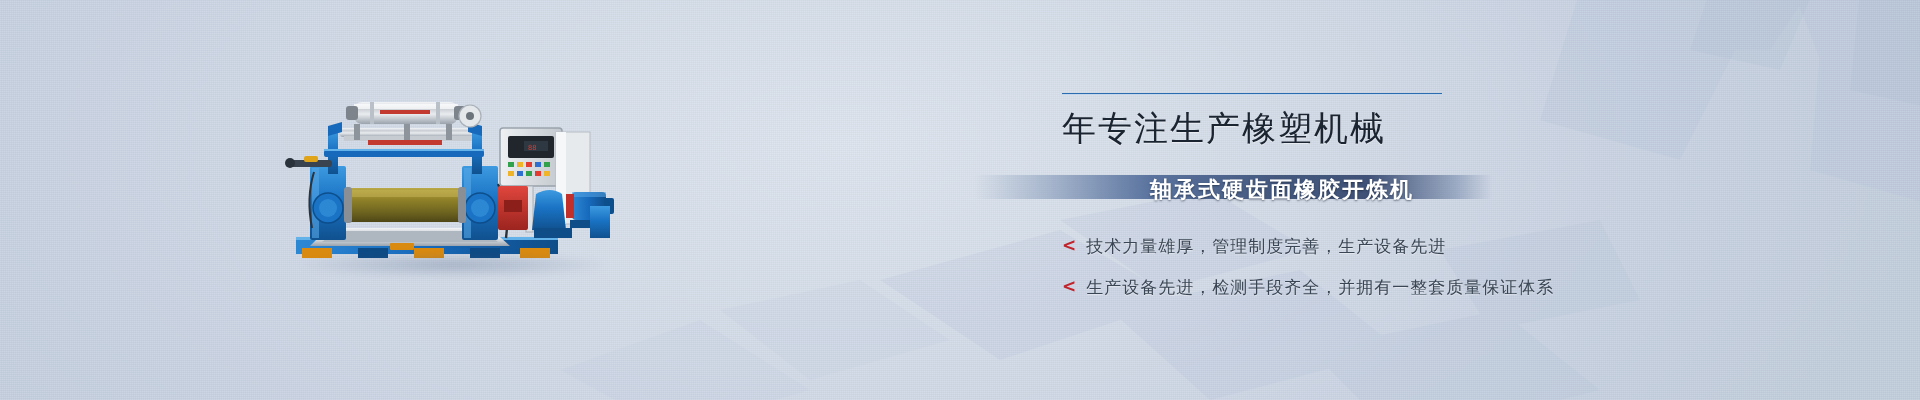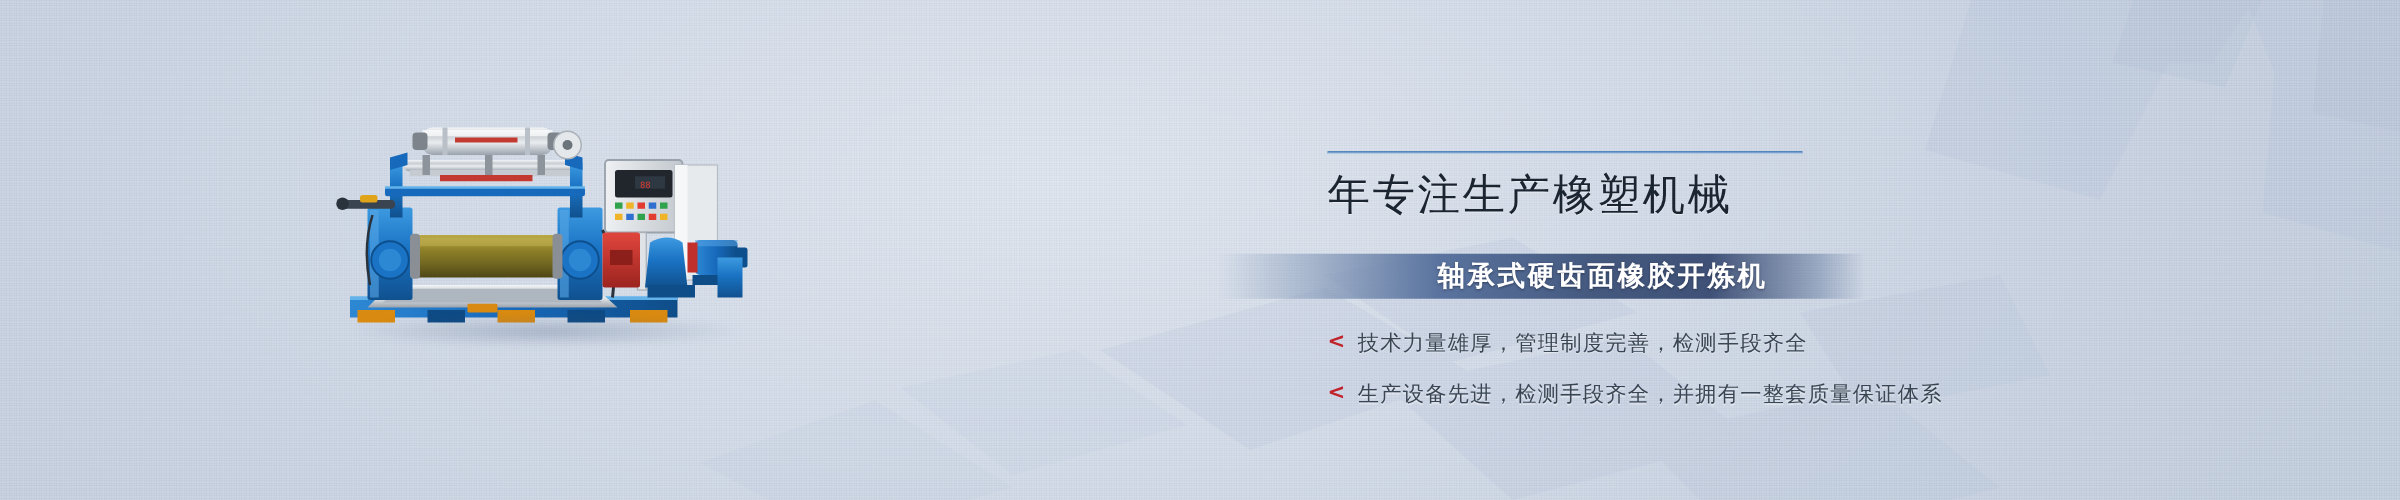--- a/index.html
+++ b/index.html
@@ -28,32 +28,32 @@
   }
 
   
   .deco{ position:absolute; pointer-events:none; }
   .deco-tr{ top:-70px; right:-60px; width:460px; height:330px; opacity:.55; }
   .deco-bc{ bottom:-40px; left:880px; width:760px; height:250px; opacity:.5; }
   .deco-bl{ bottom:-30px; left:560px; width:420px; height:180px; opacity:.35; }
 
   
   .machine-wrap{
-    position:absolute; left:268px; top:88px;
+    position:absolute; left:284px; top:88px;
     width:340px; height:180px;
   }
   .machine-shadow{
     position:absolute; left:10px; bottom:-10px; width:320px; height:26px;
     background:radial-gradient(ellipse at 50% 50%, rgba(70,95,130,.30) 0%, rgba(70,95,130,0) 70%);
     filter:blur(3px);
   }
 
   
   .content{
-    position:absolute; left:1062px; top:121px;
+    position:absolute; left:1062px; top:93px;
     width:720px;
   }
   .rule{
     width:380px; height:2px;
     background:#2b6cb0;
     border-bottom:1px solid rgba(255,255,255,.72);
     margin-bottom:14px;
   }
   .headline{
     font-family:"DejaVu Serif","Liberation Serif",serif;
@@ -61,30 +61,30 @@
     line-height:1.12;
     color:#1b2431;
     letter-spacing:2px;
     white-space:nowrap;
     text-shadow:0 1px 1px rgba(255,255,255,.55);
   }
 
   
   .subbar{
     position:absolute; left:-88px; top:82px;
-    width:518px; height:36px;
+    width:518px; height:24px;
     background:linear-gradient(90deg,
         rgba(160,178,203,0) 0%,
         rgba(131,152,184,.55) 14%,
         #5a749f 34%,
         #45597f 58%,
         #3f5177 76%,
         rgba(93,117,156,.45) 93%,
         rgba(160,178,203,0) 100%);
-    display:flex; align-items:center;font-family:Liberation Mono, monospace;
+    display:flex; font-family:Liberation Mono, monospace;
   }
   .subbar-text{
     margin-left:176px;
     font-size:22px;
     font-weight:bold;
     color:#ffffff;
     letter-spacing:2px;
     white-space:nowrap;
     text-shadow:0 1px 2px rgba(20,30,50,.55);
   }
@@ -288,21 +288,21 @@
 
     <div class="headline">年专注生产橡塑机械</div>
 
     <div class="subbar">
       <span class="subbar-text">轴承式硬齿面橡胶开炼机</span>
     </div>
 
     <div class="bullets">
       <div class="bullet">
         <span class="bullet-mark">&lt;</span>
-        <span class="bullet-text">技术力量雄厚，管理制度完善，检测手段齐全</span>
+        <span class="bullet-text">技术力量雄厚，管理制度完善，生产设备先进</span>
       </div>
       <div class="bullet">
         <span class="bullet-mark">&lt;</span>
         <span class="bullet-text">生产设备先进，检测手段齐全，并拥有一整套质量保证体系</span>
       </div>
     </div>
 
   </div>
 </div>
 

